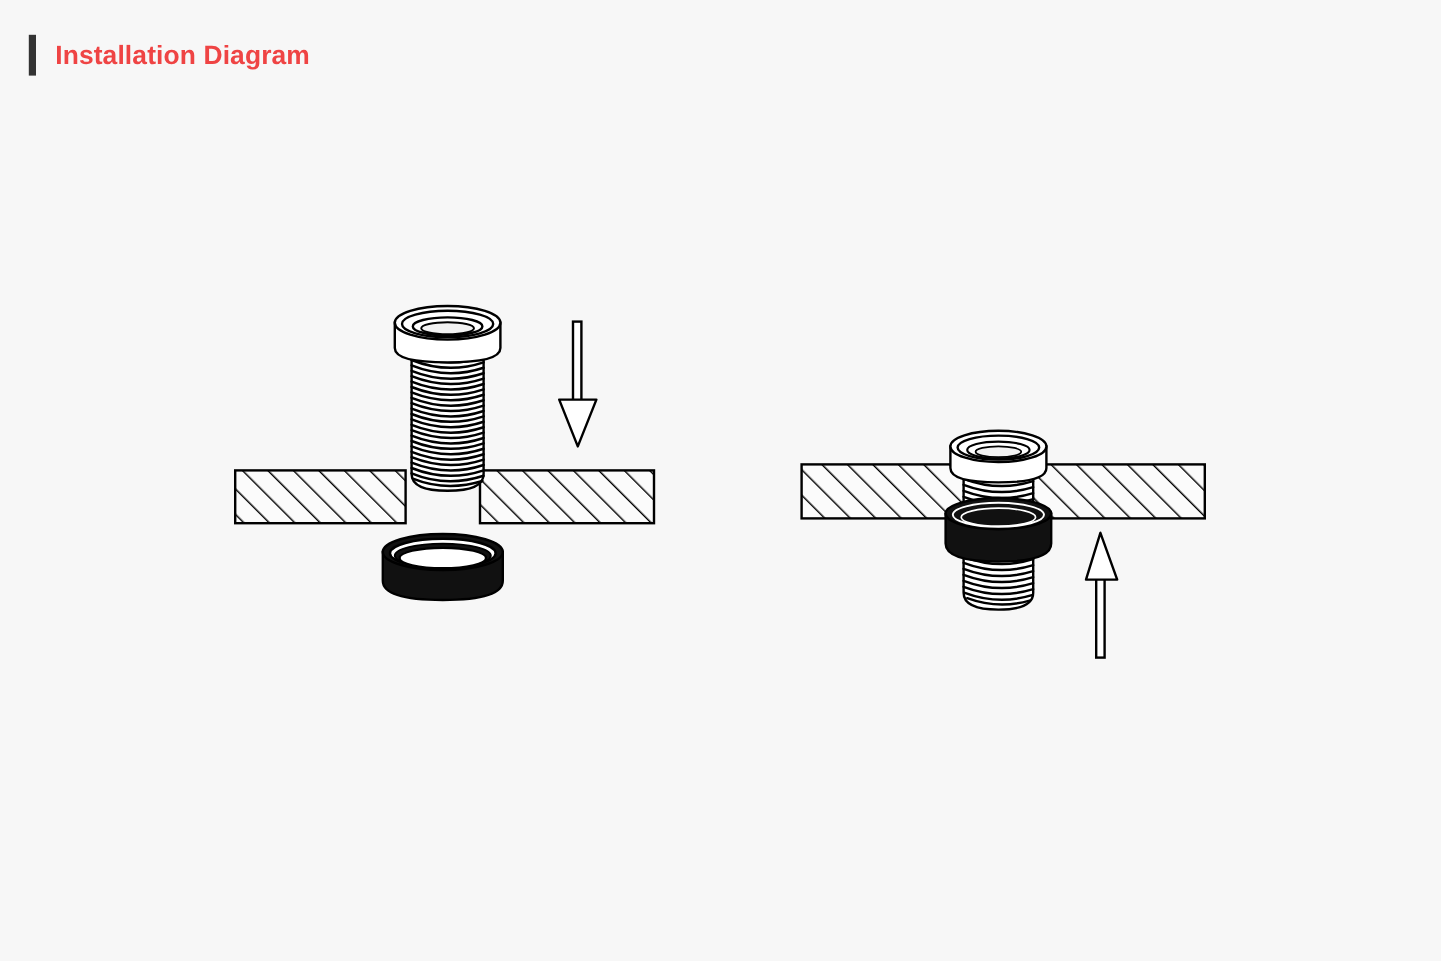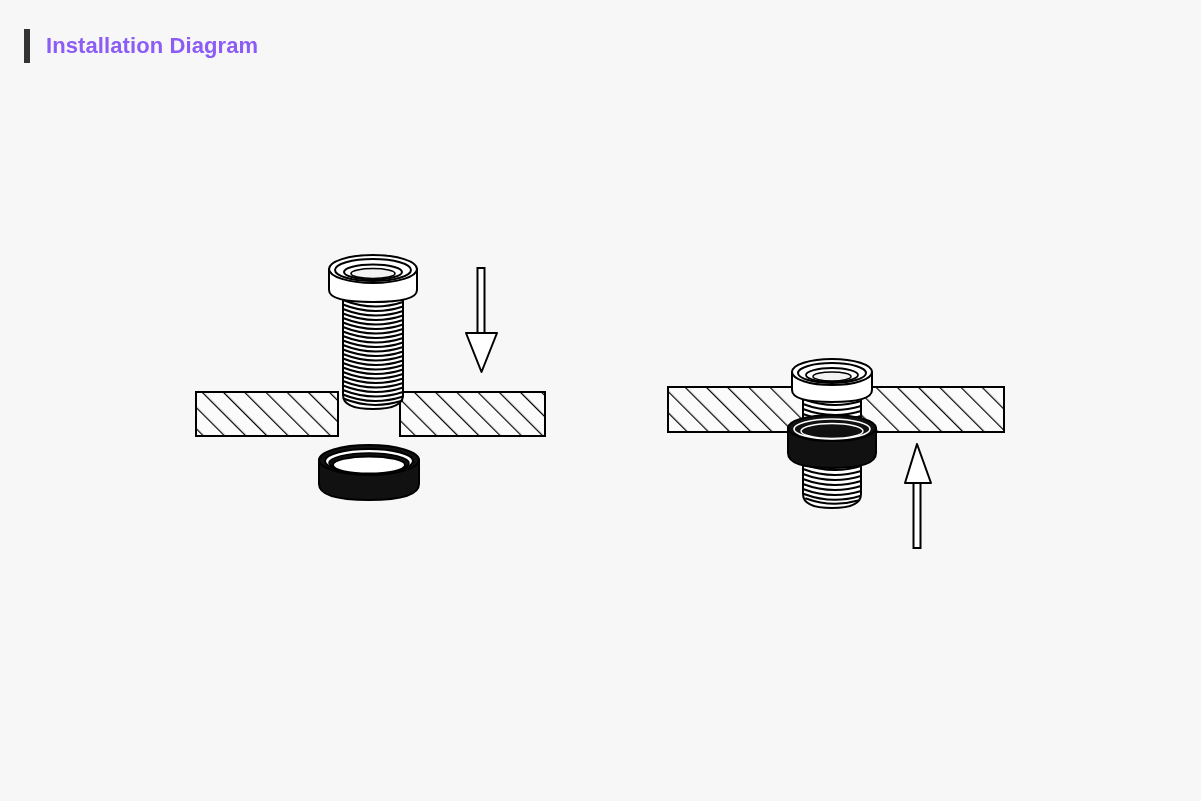--- a/index.html
+++ b/index.html
@@ -31,21 +31,21 @@
   }
   .title-accent {
     width: 6px;
     height: 34px;
     background: #333333;
     flex: none;
   }
   .title-text {
     font-size: 22px;
     font-weight: 600;
-    color: #8b5cf6;
+    color: #ef4444;
     letter-spacing: 0.1px;
     white-space: nowrap;
     line-height: 34px;
   }
   
   .canvas {
     position: absolute;
     left: 0;
     top: 0;
     width: 1201px;

